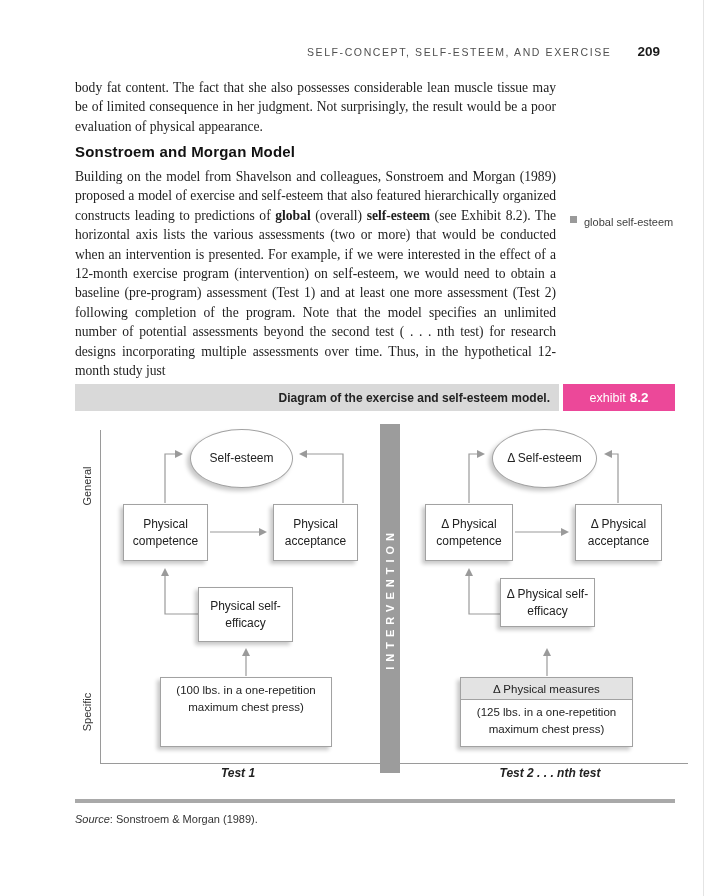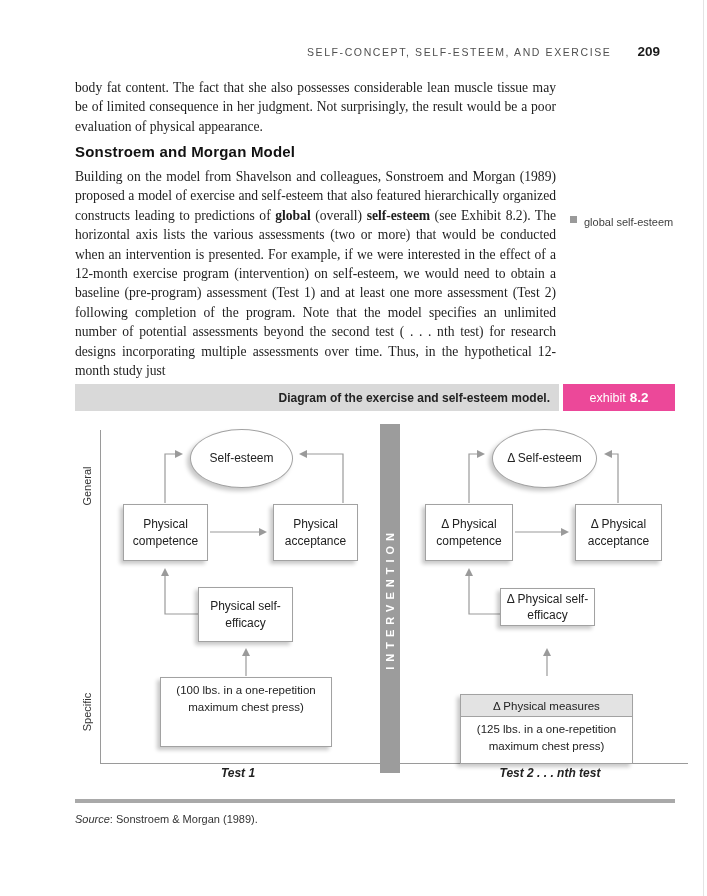--- a/index.html
+++ b/index.html
@@ -118,30 +118,30 @@
     padding: 2px 4px;
   }
   .ellipse { border-radius: 50%; }
   .el-left  { left: 115px; top: 15px; width: 103px; height: 59px; }
   .el-right { left: 417px; top: 15px; width: 105px; height: 59px; }
   .bx-pc  { left: 48px;  top: 90px;  width: 85px; height: 57px; }
   .bx-pa  { left: 198px; top: 90px;  width: 85px; height: 57px; }
   .bx-dpc { left: 350px; top: 90px;  width: 88px; height: 57px; }
   .bx-dpa { left: 500px; top: 90px;  width: 87px; height: 57px; }
   .bx-pse  { left: 123px; top: 173px; width: 95px; height: 55px; }
-  .bx-dpse { left: 425px; top: 174px; width: 95px; height: 38px; }
+  .bx-dpse { left: 425px; top: 164px; width: 95px; height: 49px; }
   .measures {
     position: absolute;
     background: #ffffff;
     border: 1px solid #a2a2a2;
     box-shadow: -3px 3px 4px rgba(0,0,0,0.22);
     font-size: 11.5px;
   }
   .ms-left  { left: 85px;  top: 263px; width: 172px; height: 70px; }
-  .ms-right { left: 385px; top: 263px; width: 173px; height: 70px; margin-top: 17px; }
+  .ms-right { left: 385px; top: 263px; width: 173px; height: 70px; }
   .measures .ms-head {
     height: 22px; line-height: 22px;
     background: #e3e3e3;
     border-bottom: 1px solid #a2a2a2;
     text-align: center;
   }
   .measures .ms-body {
     height: 42px;
     display: flex; align-items: center; justify-content: center;
     text-align: center;

